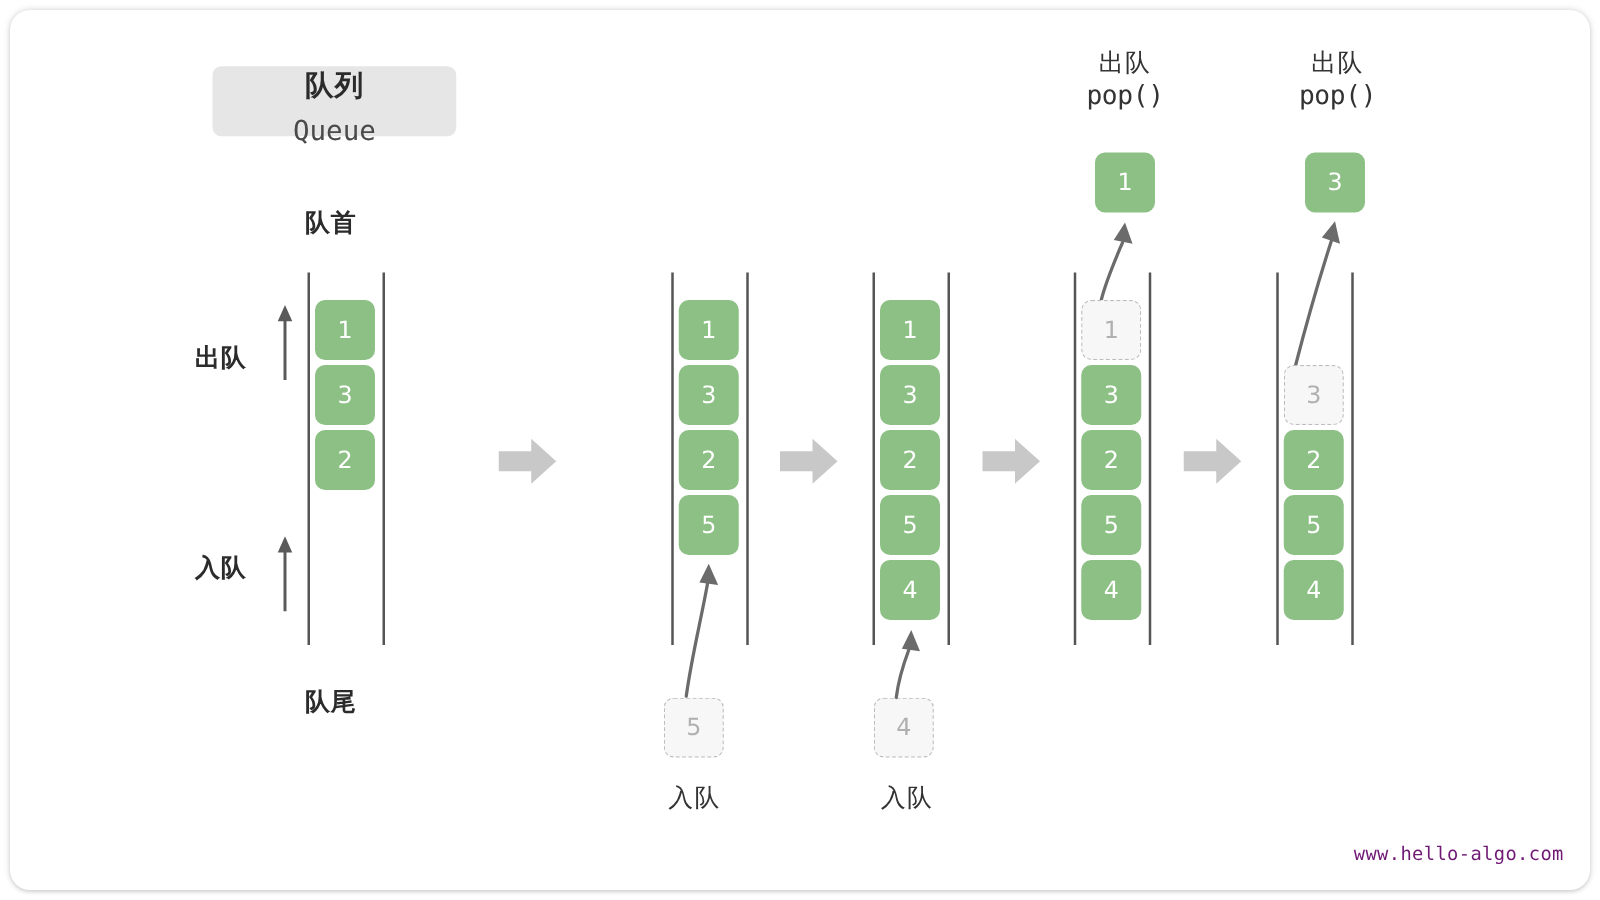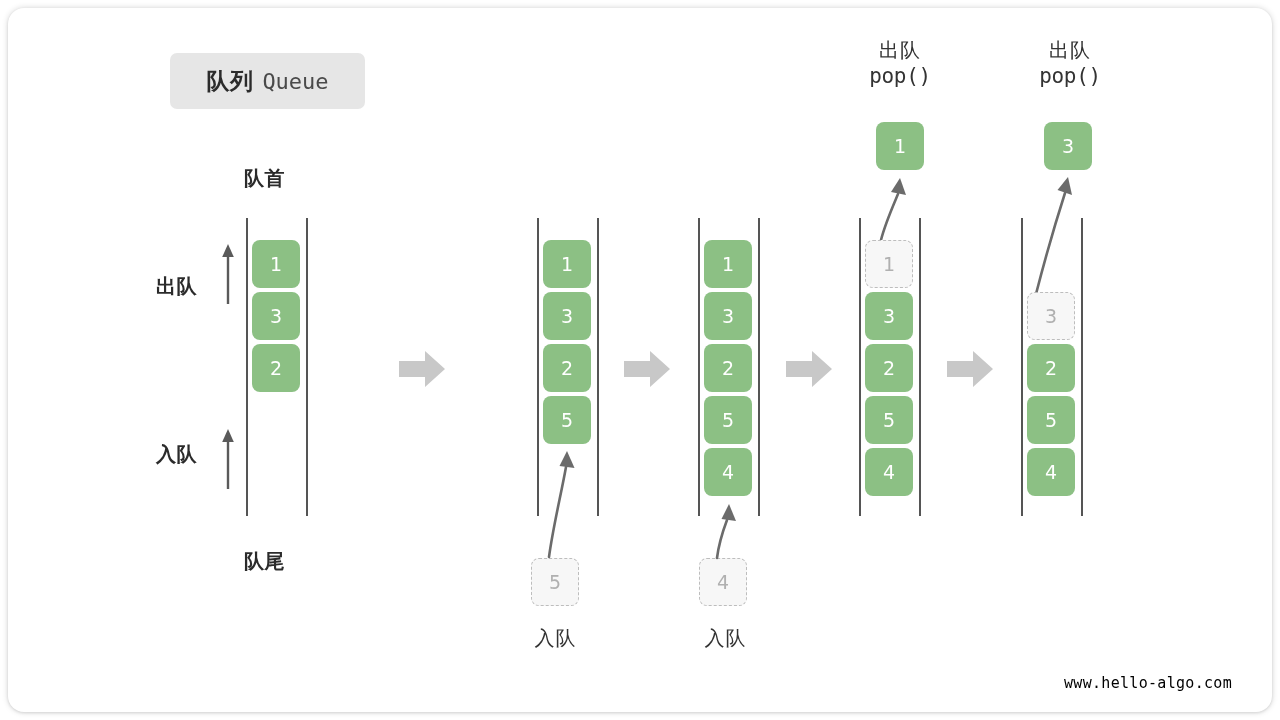--- a/index.html
+++ b/index.html
@@ -27,22 +27,22 @@
   .abs { position: absolute; }
 
   
   #title-pill {
     left: 162px; top: 45px;
     width: 195px; height: 56px;
     background: #e6e6e6;
     border-radius: 7px;
     display: flex;
     align-items: center;
-    justify-content: center;
     gap: 9px;
+    flex-direction: column;
   }
   #title-pill .cn {
     font-size: 23px;
     font-weight: bold;
     color: #2b2b2b;
     letter-spacing: 0.5px;
   }
   #title-pill .en {
     font-family: "DejaVu Sans Mono", "Liberation Mono", monospace;
     font-size: 22px;
@@ -100,24 +100,24 @@
     font-family: "DejaVu Sans Mono", "Liberation Mono", monospace;
     font-size: 21px;
     color: #333333;
     line-height: 1.3;
     letter-spacing: -0.3px;
   }
   .caption .code .num { color: #3f9142; font-weight: bold; }
 
   
   #watermark {
-    right: 40px; bottom: 20px;
+    right: 21px; bottom: 20px;
     font-family: "DejaVu Sans Mono", "Liberation Mono", monospace;
     font-size: 15px;
-    color: #000000;
+    color: #701a75;
     letter-spacing: 0.3px;
   }
 
   svg { display: block; overflow: visible; }
 </style>
 </head>
 <body>
 
 <div id="card">
 

